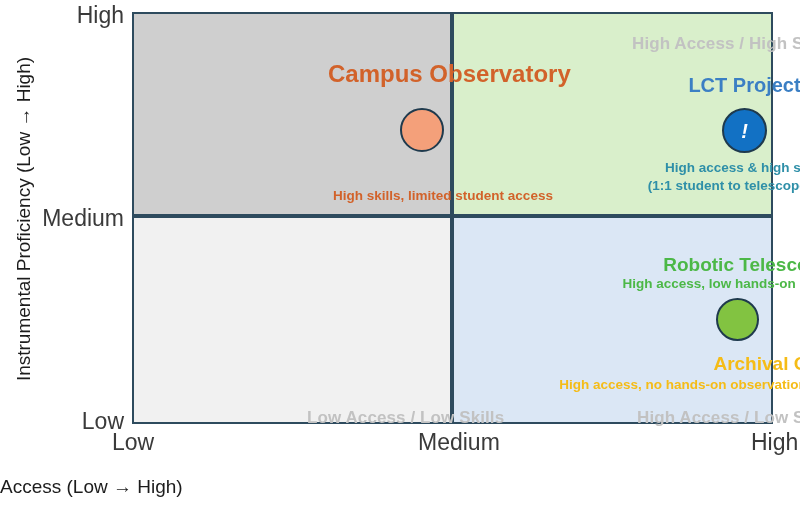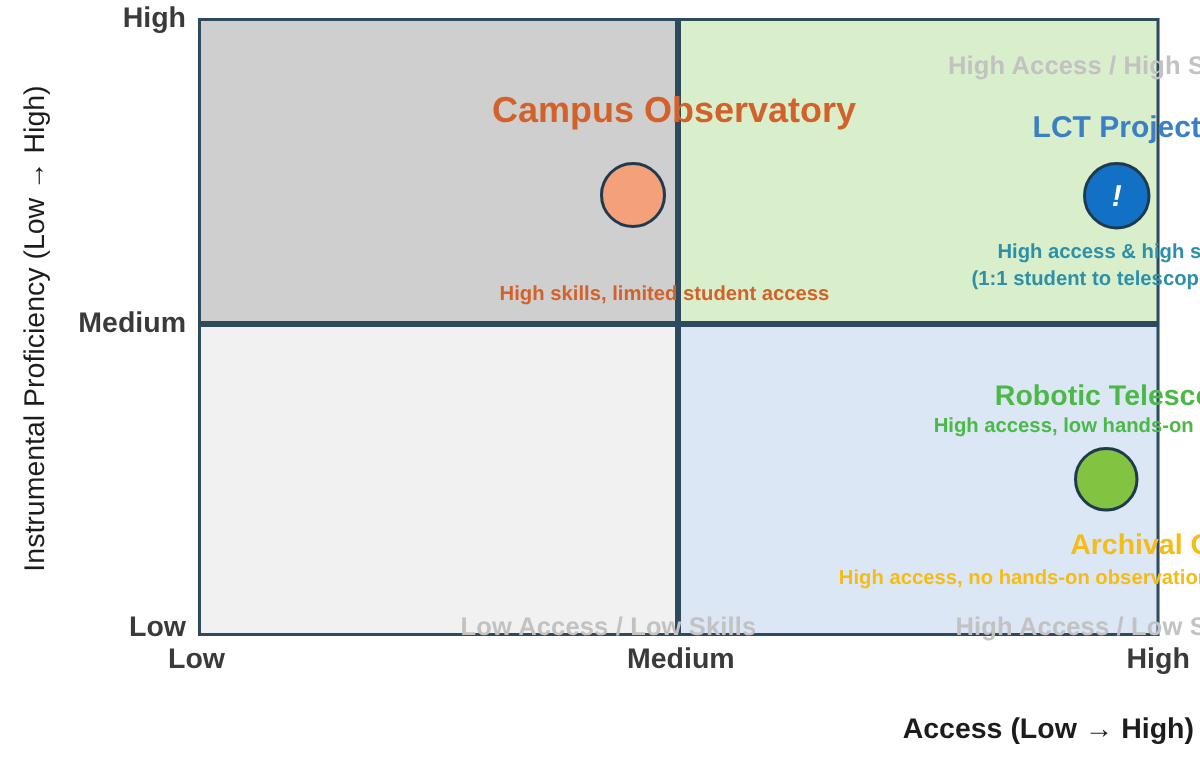--- a/index.html
+++ b/index.html
@@ -65,32 +65,32 @@
   }
   #m-campus{left:268px;top:96px;width:44px;height:44px;background:#f4a07a;}
   #m-lct{
     left:590px;top:96px;width:45px;height:45px;background:#1271c4;
     color:#ffffff;font-style:italic;font-weight:bold;font-size:20px;
     display:flex;align-items:center;justify-content:center;line-height:1;
   }
   #m-robotic{left:584px;top:286px;width:43px;height:43px;background:#82c341;}
 
   
-  .tick{position:absolute;color:#3a3a3a;font-size:19px;white-space:nowrap;font-weight:bold;}
+  .tick{position:absolute;color:#3a3a3a;font-size:23px;white-space:nowrap;}
   #y-high{right:676px;top:2px;}
   #y-medium{right:676px;top:205px;}
   #y-low{right:676px;top:408px;}
   #x-low{left:112px;top:429px;}
   #x-medium{left:418px;top:429px;}
   #x-high{left:751px;top:429px;}
 
   
   #x-title{
-    position:absolute;left:0;top:476px;width:796px;text-align:right;
-    font-size:19px;color:#1c1c1c;font-weight:bold;
+    position:absolute;left:0;top:476px;width:796px;text-align:left;
+    font-size:19px;color:#1c1c1c;font-weight:normal;
   }
   #y-title{
     position:absolute;left:-186px;top:208px;width:420px;text-align:center;
     font-size:19px;color:#1c1c1c;
     transform:rotate(-90deg);transform-origin:center center;
   }
 </style>
 </head>
 <body>
 

